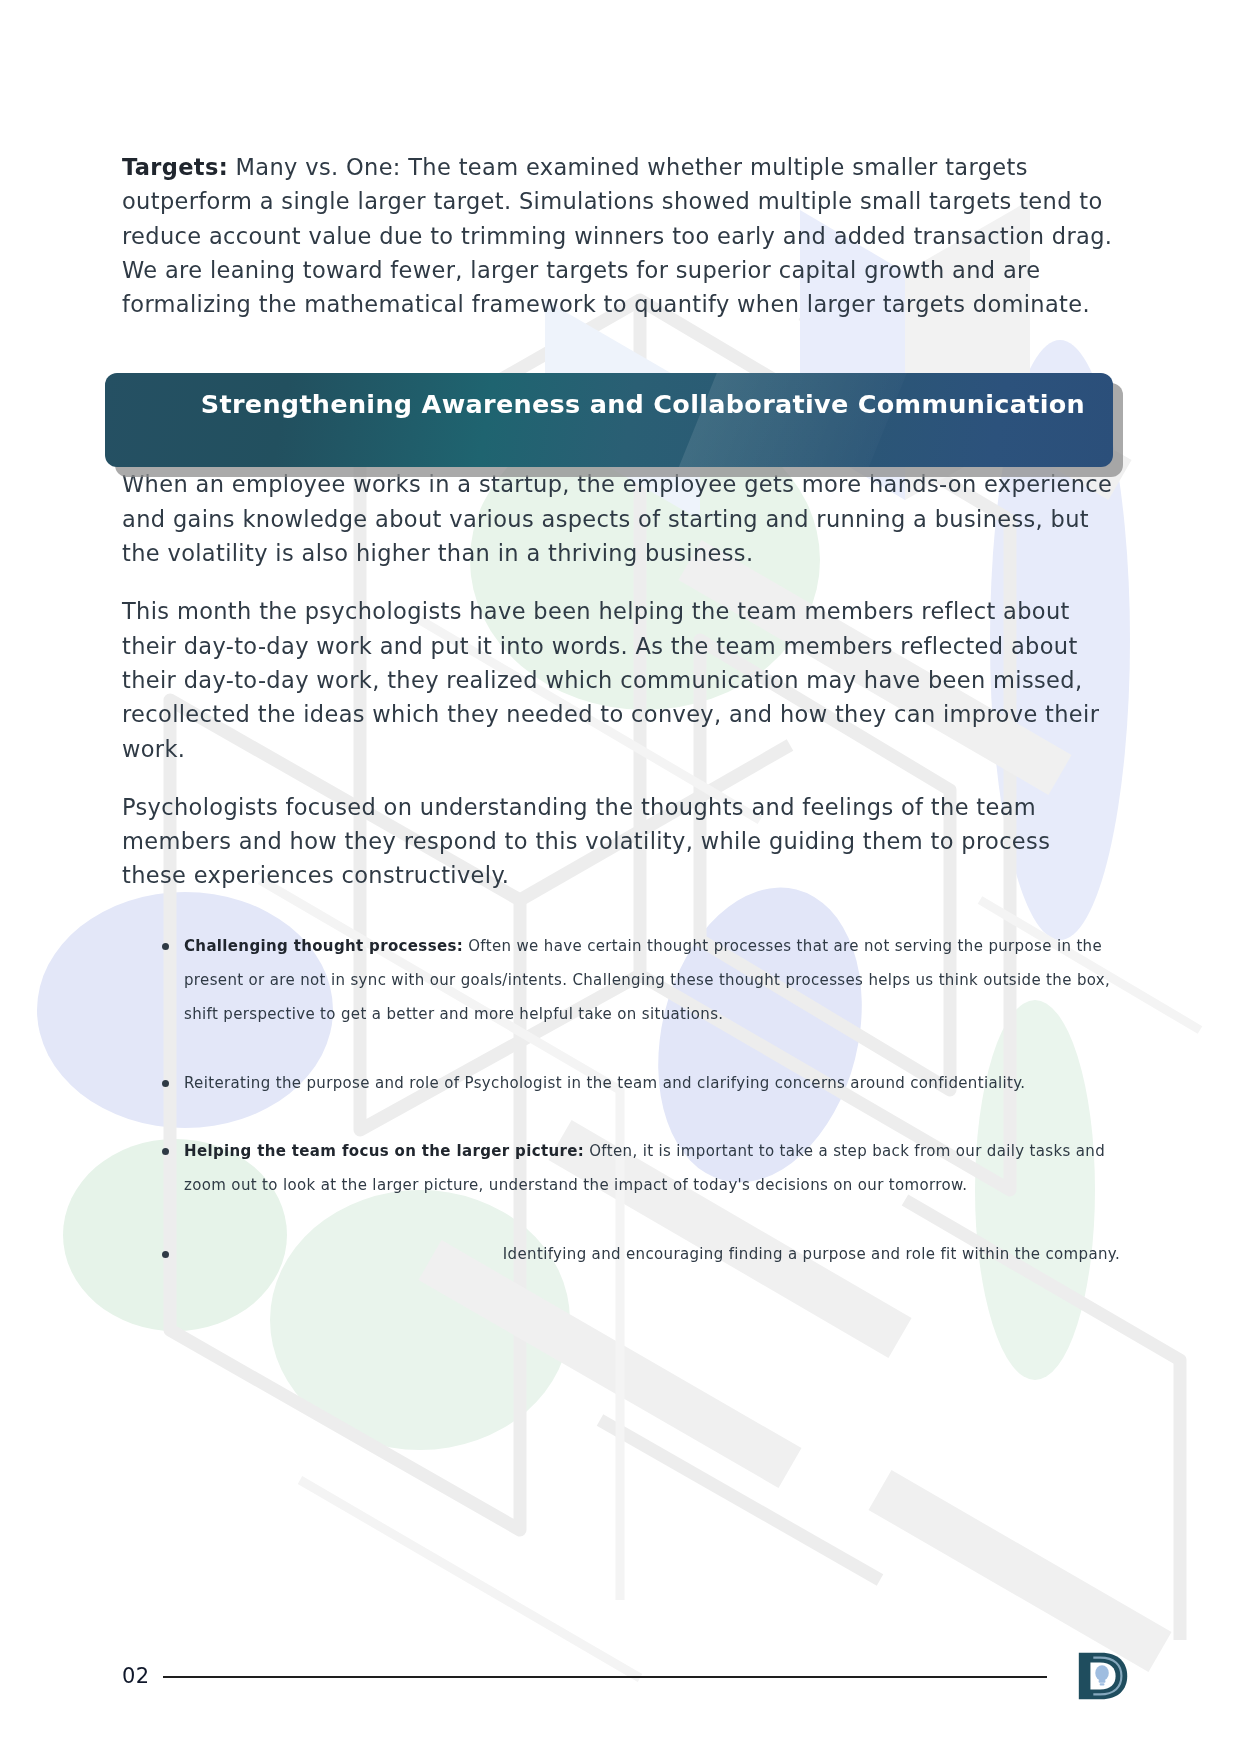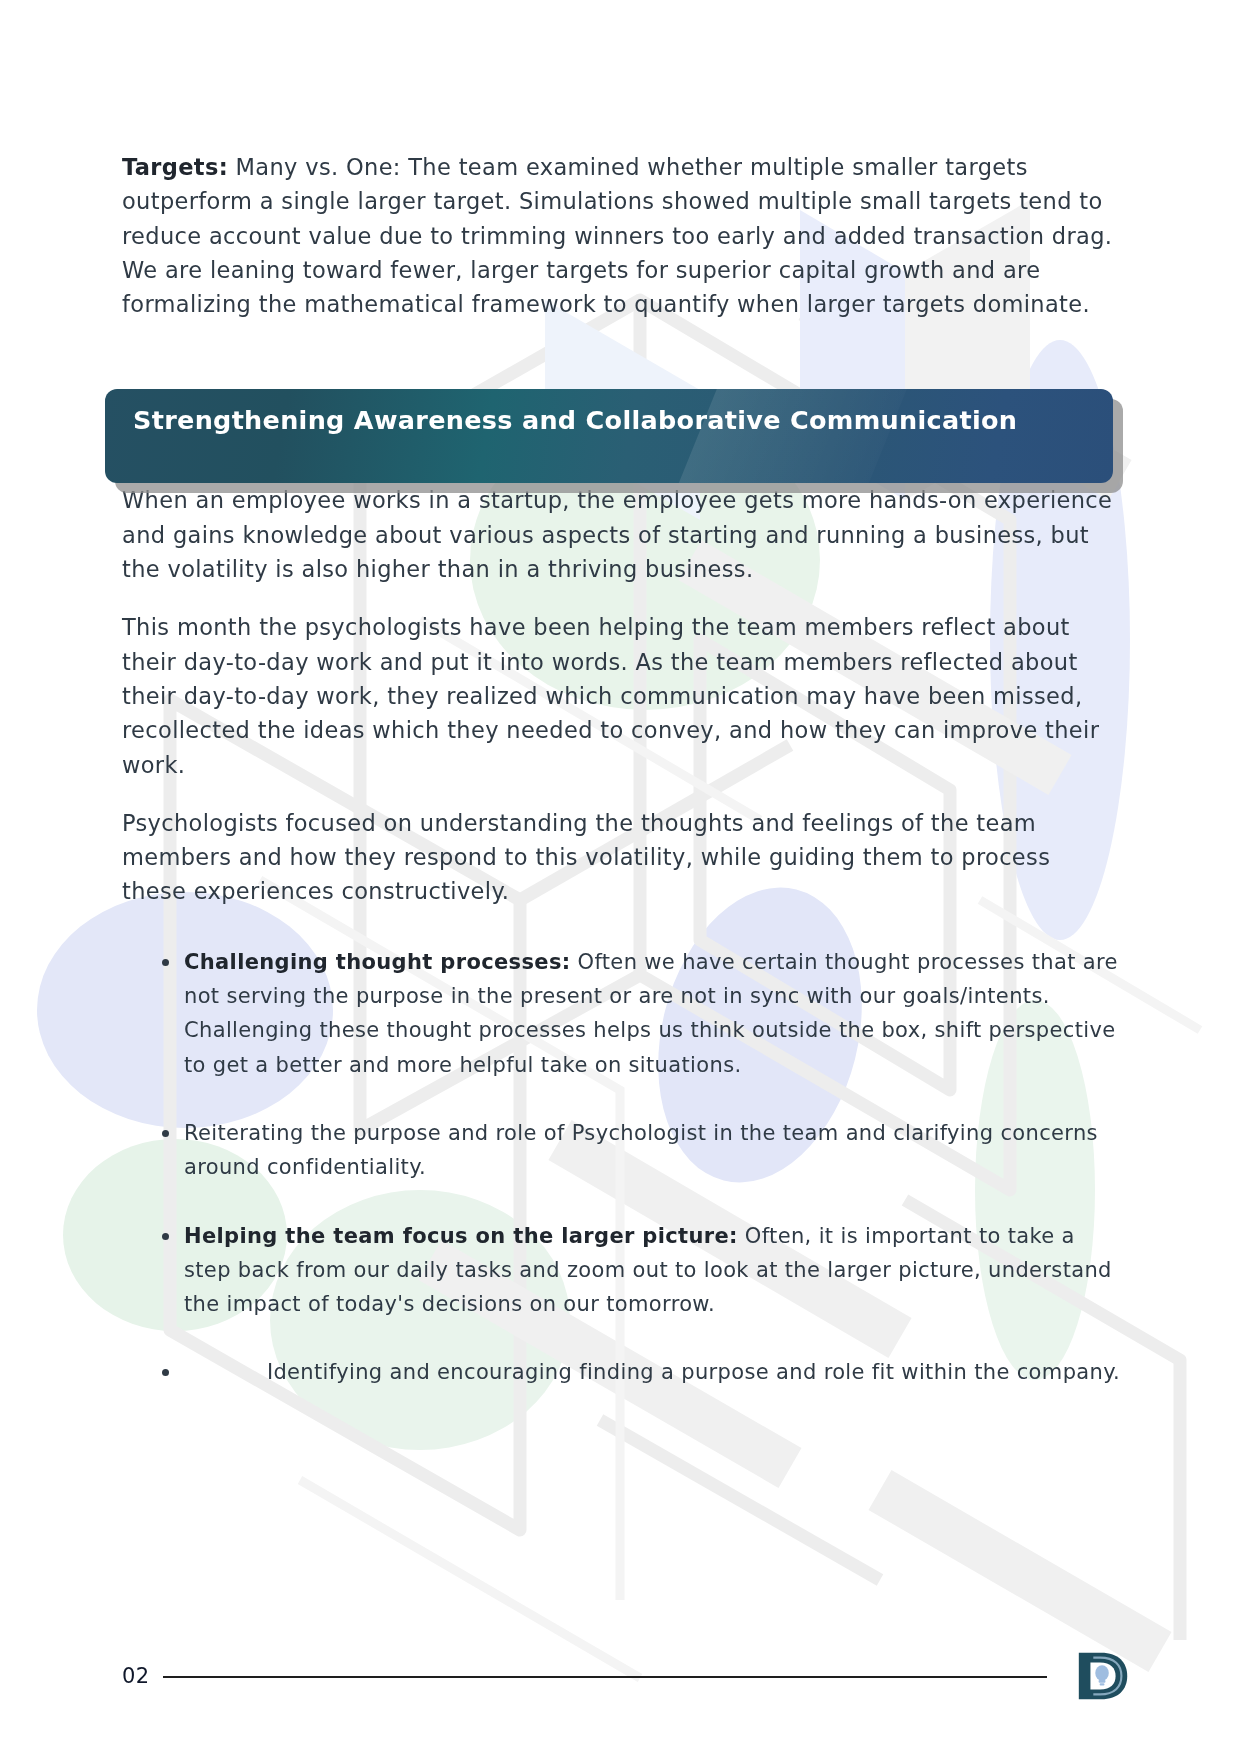--- a/index.html
+++ b/index.html
@@ -57,24 +57,25 @@
   }
 
   .bold-lead {
     font-weight: 700;
     color: #20262e;
   }
 
   
   .banner-wrap {
     position: relative;
-    margin-top: 68px;
+    margin-top: 52px;
     margin-bottom: 0;
     width: 1018px;
     margin-left: -17px;
+    text-align: right;
   }
   .banner-shadow {
     position: absolute;
     left: 10px;
     top: 10px;
     width: 1008px;
     height: 94px;
     border-radius: 12px;
     background: #8e8e8e;
     opacity: 0.75;
@@ -116,21 +117,21 @@
   }
 
   
   ul.bullets {
     margin: 36px 0 0 0;
     padding: 0 0 0 40px;
     list-style: none;
   }
   ul.bullets li {
     position: relative;
-    font-size: 21px;
+    font-size: 15px;
     line-height: 34.3px;
     letter-spacing: 0.35px;
     color: #2f3a45;
     padding-left: 22px;
     margin-bottom: 34px;
   }
   ul.bullets li:last-child { margin-bottom: 0; text-align: right; }
   ul.bullets li .dot {
     position: absolute;
     left: 0;

